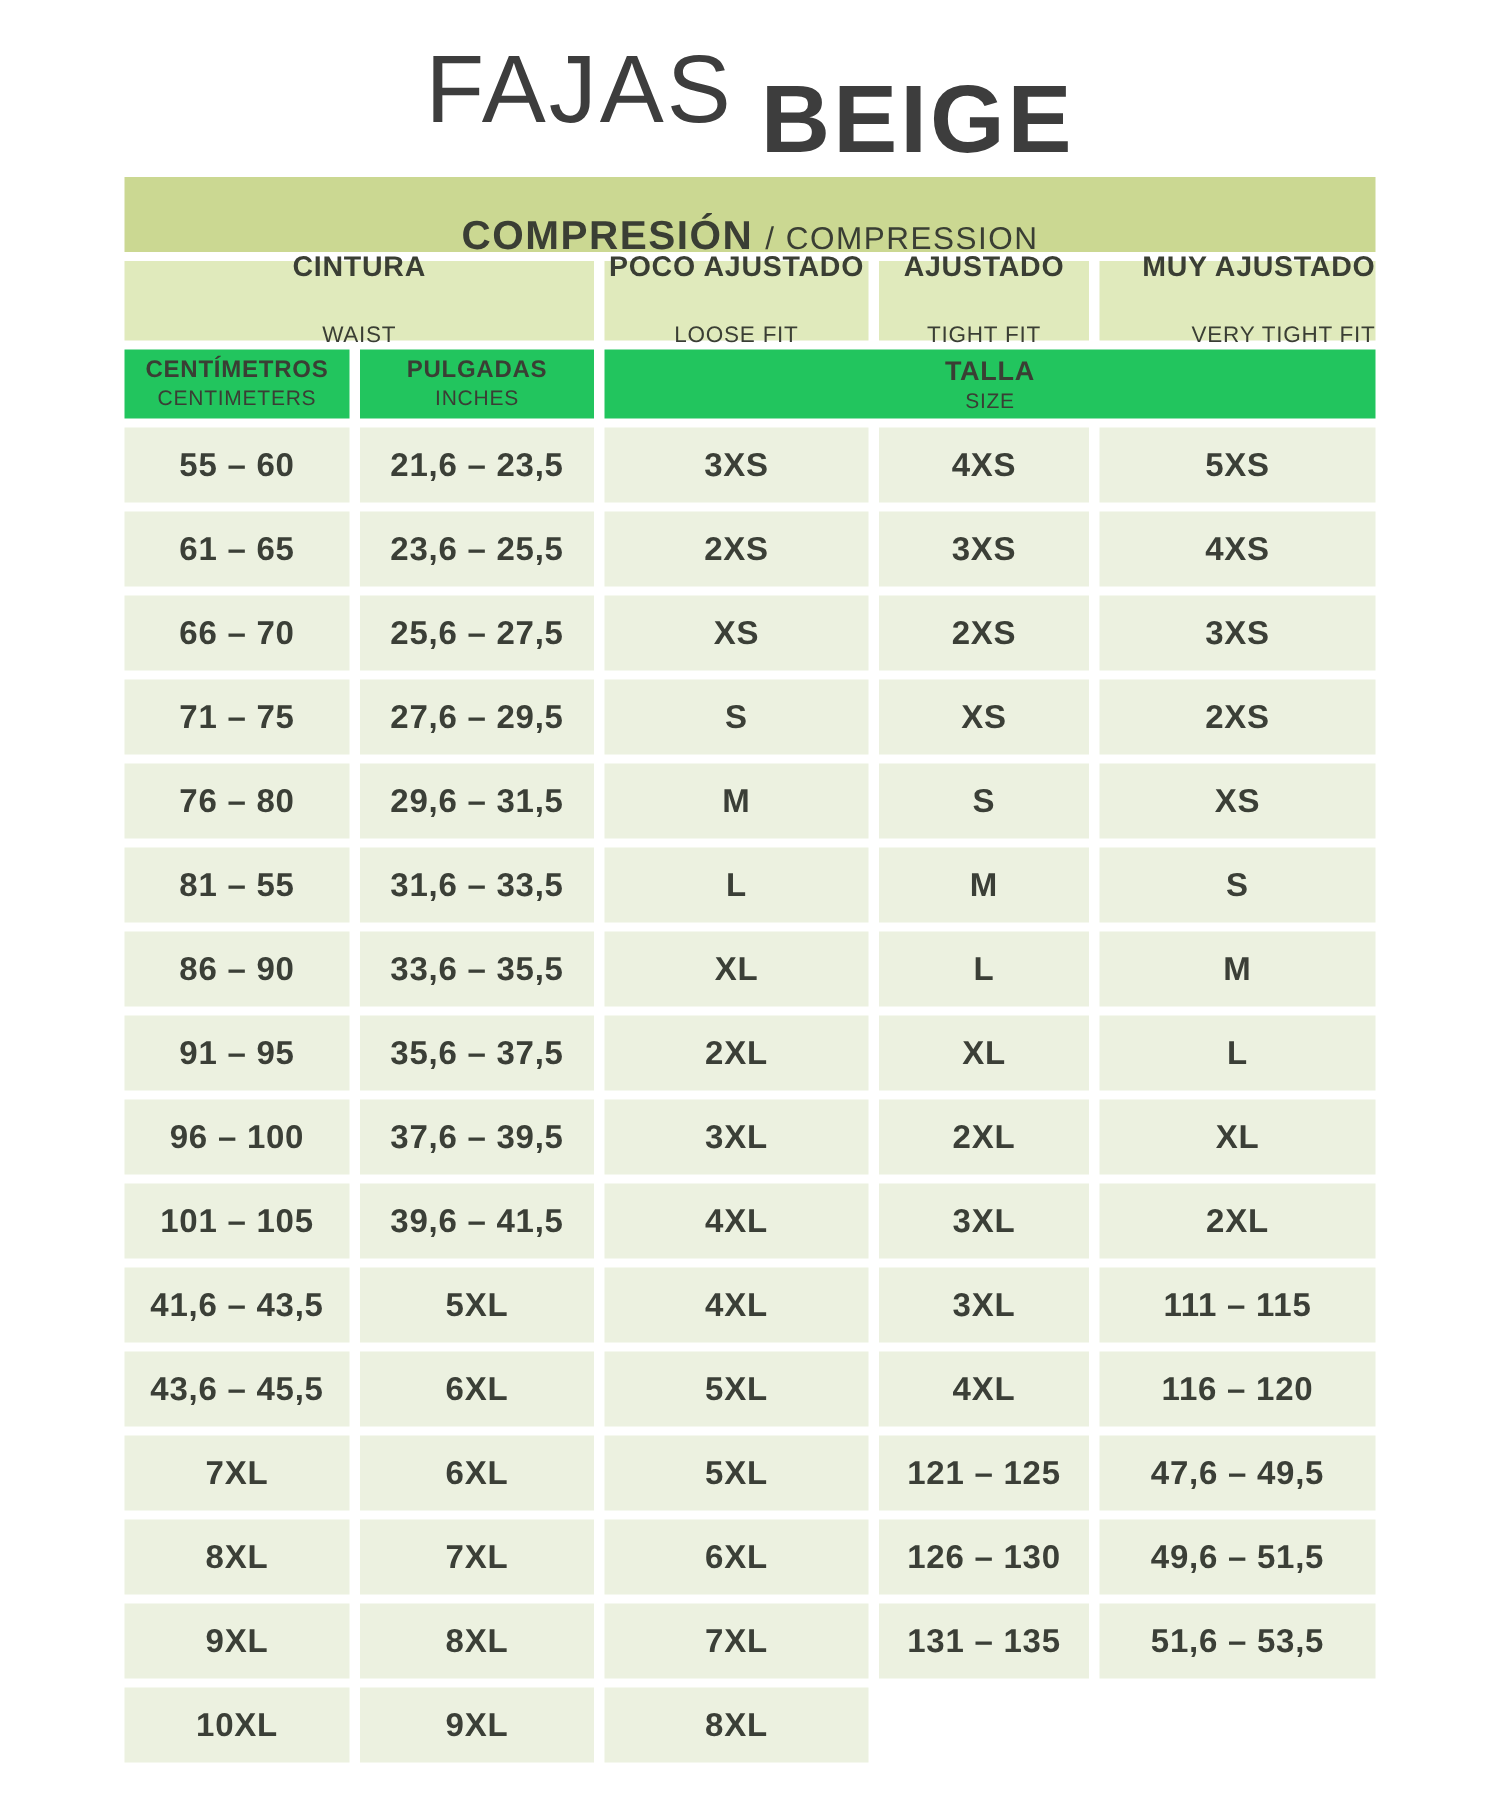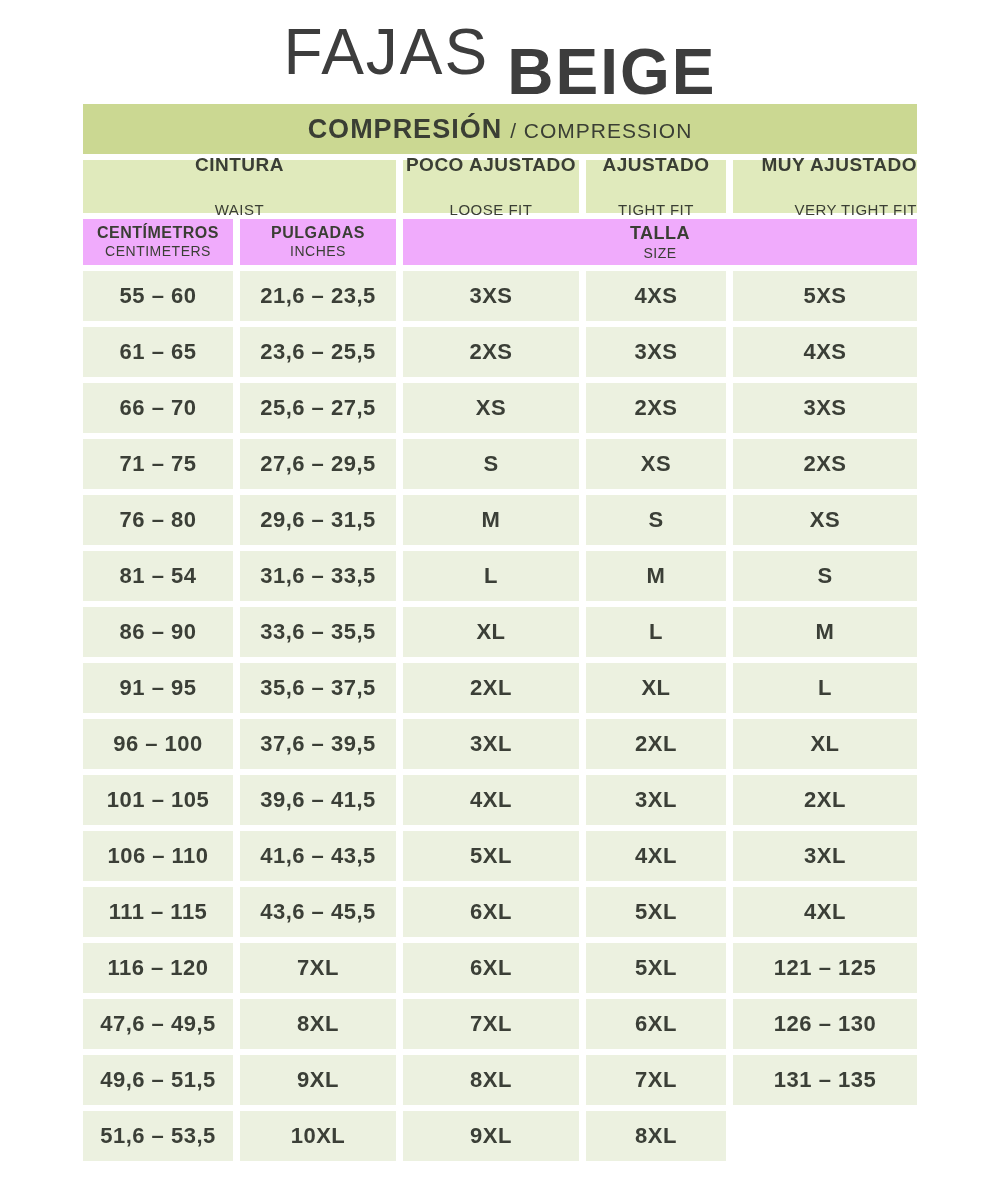--- a/index.html
+++ b/index.html
@@ -3,21 +3,21 @@
 <meta charset="utf-8">
 <style>
   html,body{margin:0;padding:0;background:#ffffff;}
   body{
     width:1000px;height:1200px;
     font-family:"Liberation Sans", sans-serif;
     color:#3b3f37;
     -webkit-font-smoothing:antialiased;
   }
   .title{
-    height:104px;
+    height:118px;
     display:flex;align-items:center;justify-content:center;
     gap:18px;
     color:#3d3d3d;
     letter-spacing:2px;
   }
   .title .light{font-size:64px;font-weight:300;}
   .title .heavy{font-size:64px;font-weight:800;margin-top:40px;}
 
   .size-table{
     width:834px;margin:0 auto;
@@ -26,41 +26,41 @@
     grid-template-rows:50px 53px 46px repeat(16,50px);
     column-gap:7px;row-gap:6px;
     background:#ffffff;
   }
   .cell{display:flex;align-items:center;justify-content:center;}
   .banner{
     grid-column:1 / -1;grid-row:1;
     background:#cbd892;
     display:flex;align-items:baseline;justify-content:center;gap:8px;
     color:#3a3e34;
-    padding-top:10px;box-sizing:border-box;
+    padding-top:24px;box-sizing:border-box;
   }
   .banner .es{font-size:27px;font-weight:800;letter-spacing:1px;}
   .banner .en{font-size:21px;font-weight:400;letter-spacing:1px;}
 
   .hdr{
     grid-row:2;
     background:#e0eabc;
     display:flex;flex-direction:column;align-items:center;justify-content:center;
     color:#3a3e34;line-height:1.25;text-align:center;gap:24px;
   }
   .hdr .l1{font-size:19px;font-weight:800;letter-spacing:.5px;}
   .hdr .l2{font-size:15px;font-weight:400;letter-spacing:.5px;}
   .hdr.cintura{grid-column:1 / 3;}
   .hdr.c3{grid-column:3;}
   .hdr.c4{grid-column:4;}
   .hdr.c5{grid-column:5;align-items:flex-end;}
 
   .sub{
     grid-row:3;
-    background:#f0abfc;
+    background:#22c55e;
     display:flex;flex-direction:column;align-items:center;justify-content:center;
     color:#3a3e34;line-height:1.25;text-align:center;
   }
   .sub .l1{font-size:16px;font-weight:800;letter-spacing:.5px;}
   .sub .l2{font-size:14px;font-weight:400;letter-spacing:.5px;}
   .sub.c1{grid-column:1;}
   .sub.c2{grid-column:2;}
   .sub.talla{grid-column:3 / -1;}
   .sub.talla .l1{font-size:18px;}
 
@@ -131,21 +131,21 @@
     <div class="cell data">71 – 75</div>
     <div class="cell data">27,6 – 29,5</div>
     <div class="cell data">S</div>
     <div class="cell data">XS</div>
     <div class="cell data">2XS</div>
     <div class="cell data">76 – 80</div>
     <div class="cell data">29,6 – 31,5</div>
     <div class="cell data">M</div>
     <div class="cell data">S</div>
     <div class="cell data">XS</div>
-    <div class="cell data">81 – 54</div>
+    <div class="cell data">81 – 55</div>
     <div class="cell data">31,6 – 33,5</div>
     <div class="cell data">L</div>
     <div class="cell data">M</div>
     <div class="cell data">S</div>
     <div class="cell data">86 – 90</div>
     <div class="cell data">33,6 – 35,5</div>
     <div class="cell data">XL</div>
     <div class="cell data">L</div>
     <div class="cell data">M</div>
     <div class="cell data">91 – 95</div>
@@ -156,21 +156,20 @@
     <div class="cell data">96 – 100</div>
     <div class="cell data">37,6 – 39,5</div>
     <div class="cell data">3XL</div>
     <div class="cell data">2XL</div>
     <div class="cell data">XL</div>
     <div class="cell data">101 – 105</div>
     <div class="cell data">39,6 – 41,5</div>
     <div class="cell data">4XL</div>
     <div class="cell data">3XL</div>
     <div class="cell data">2XL</div>
-    <div class="cell data">106 – 110</div>
     <div class="cell data">41,6 – 43,5</div>
     <div class="cell data">5XL</div>
     <div class="cell data">4XL</div>
     <div class="cell data">3XL</div>
     <div class="cell data">111 – 115</div>
     <div class="cell data">43,6 – 45,5</div>
     <div class="cell data">6XL</div>
     <div class="cell data">5XL</div>
     <div class="cell data">4XL</div>
     <div class="cell data">116 – 120</div>

